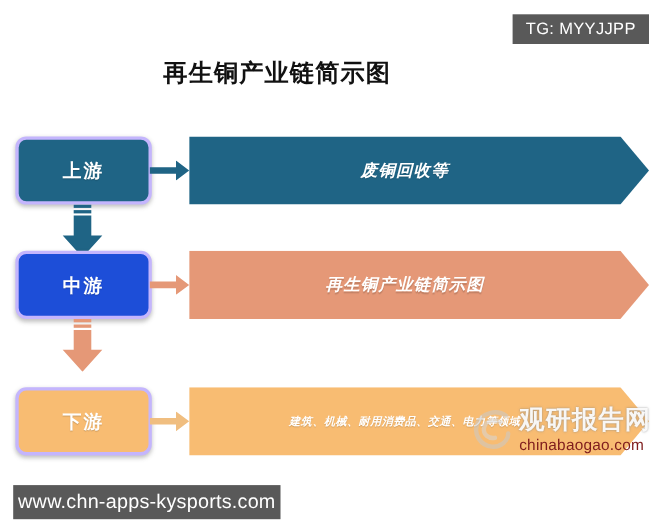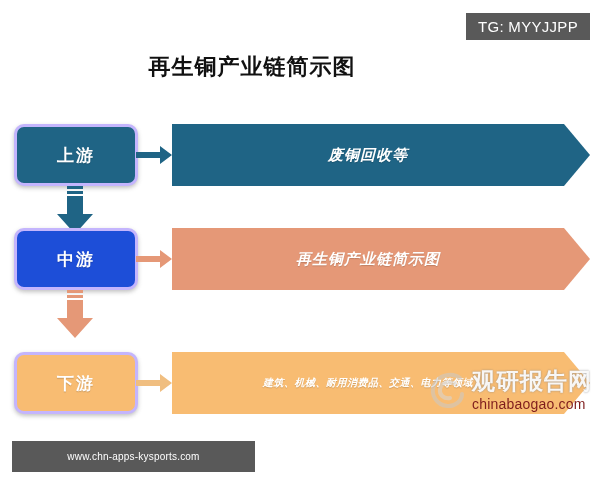--- a/index.html
+++ b/index.html
@@ -180,21 +180,21 @@
 
   
   .url-banner {
     position: absolute;
     left: 12px;
     top: 441px;
     width: 243px;
     height: 31px;
     background: #595959;
     color: #ffffff;
-    font-size: 10px;
+    font-size: 18px;
     display: flex;
     align-items: center;
     justify-content: center;
     font-family: "Liberation Sans", sans-serif;
     letter-spacing: 0.2px;
   }
 </style>
 </head>
 <body>
 

